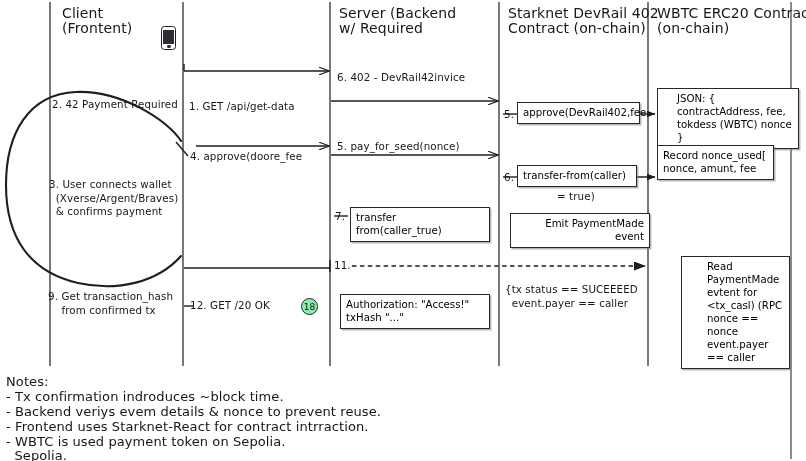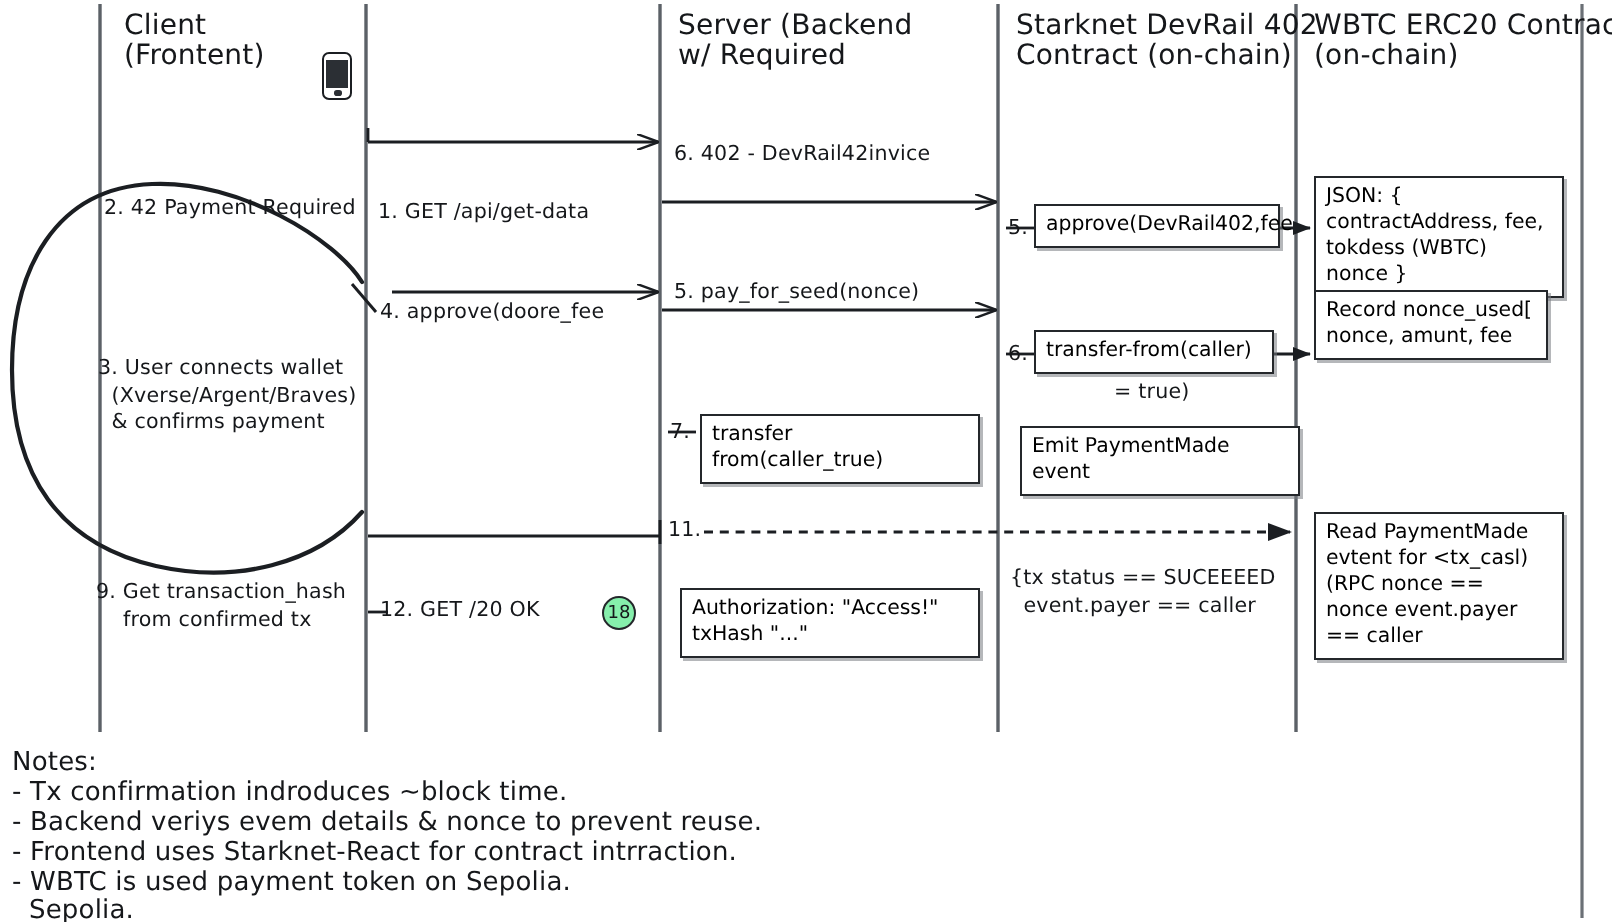--- a/index.html
+++ b/index.html
@@ -212,21 +212,21 @@
   <div class="txt msg" style="left:334px; top:259px;">11.</div>
 
   <div class="txt msg" style="left:190px; top:299px;">12. GET /20 OK</div>
 
   <div class="framed" style="left:517px; top:102px; width:123px;">
     <div class="framed-inner">
       <span class="boxtxt">approve(DevRail402,fee</span>
     </div>
   </div>
 
-  <div class="framed" style="left:657px; top:88px; width:125px;">
+  <div class="framed" style="left:657px; top:88px; width:142px;padding-left:14px;">
     <div class="framed-inner">
       <span class="boxtxt">JSON: { contractAddress,
 fee, tokdess
 (WBTC) nonce }</span>
     </div>
   </div>
 
   <div class="framed" style="left:517px; top:165px; width:120px;">
     <div class="framed-inner">
       <span class="boxtxt">transfer-from(caller)</span>
@@ -240,27 +240,27 @@
 amunt, fee</span>
     </div>
   </div>
 
   <div class="framed" style="left:350px; top:207px; width:140px;">
     <div class="framed-inner">
       <span class="boxtxt">transfer from(caller_true)</span>
     </div>
   </div>
 
-  <div class="framed" style="left:510px; top:213px; width:140px;">
+  <div class="framed" style="left:510px; top:213px; width:140px;text-align:right;">
     <div class="framed-inner">
       <span class="boxtxt">Emit PaymentMade event</span>
     </div>
   </div>
 
-  <div class="framed" style="left:657px; top:256px; width:125px;">
+  <div class="framed" style="left:681px; top:256px; width:109px;padding-left:20px;">
     <div class="framed-inner">
       <span class="boxtxt">Read PaymentMade
 evtent for &lt;tx_casl)
 (RPC nonce == nonce
 event.payer == caller</span>
     </div>
   </div>
 
   <div class="framed" style="left:340px; top:294px; width:150px;">
     <div class="framed-inner">

